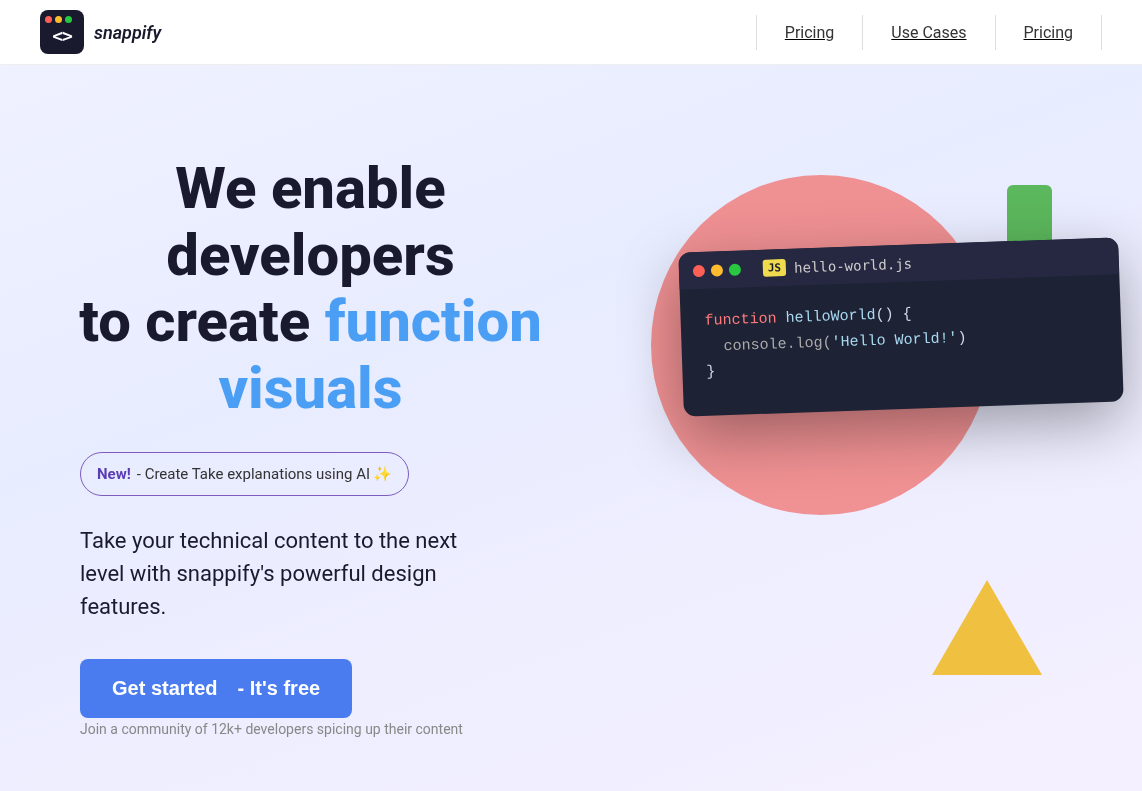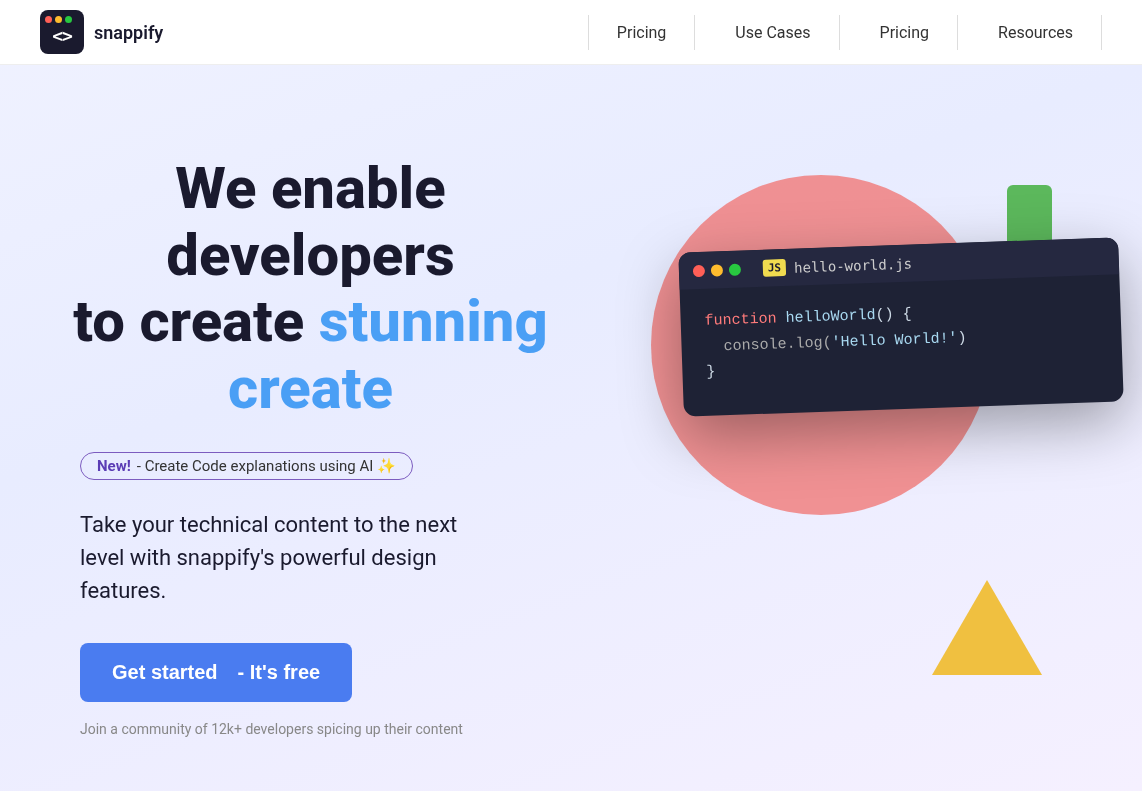--- a/index.html
+++ b/index.html
@@ -92,26 +92,28 @@
       font-size: 18px;
       font-weight: 700;
       font-family: monospace;
       letter-spacing: -1px;
     }
 
     .logo-name {
       font-size: 18px;
       font-weight: 600;
       color: #1a1a2e;
+      font-style: italic;
     }
 
     .nav-links {
       display: flex;
       align-items: center;
-      gap: 12px;
+      gap: 0;
+      text-decoration: underline;
     }
 
     .nav-link {
       padding: 8px 28px;
       font-size: 16px;
       color: #333;
       cursor: pointer;
       border-right: 1px solid #ddd;
       text-decoration: none;
     }
@@ -148,21 +150,21 @@
     .hero-title-accent {
       color: #4a9ff5;
     }
 
     .new-badge {
       display: inline-flex;
       align-items: center;
       gap: 6px;
       border: 1.5px solid #7c5cbf;
       border-radius: 25px;
-      padding: 4px 16px;
+      padding: 12px 16px;
       margin-bottom: 28px;
       font-size: 15px;
       color: #333;
     }
 
     .new-badge-label {
       color: #5b3db5;
       font-weight: 700;
     }
 
@@ -328,35 +330,34 @@
         <div class="logo-brackets">&lt;&gt;</div>
       </div>
     </div>
     <span class="logo-name">snappify</span>
   </div>
 
   <div class="nav-links">
     <a class="nav-link">Pricing</a>
     <a class="nav-link">Use Cases</a>
     <a class="nav-link">Pricing</a>
-    <a class="nav-link">Resources</a>
   </div>
 </nav>
 
 <section class="hero">
   <div class="hero-left">
 
     <h1 class="hero-title">
       <span>We enable developers</span><br>
-      <span>to create </span><span class="hero-title-accent">stunning create</span>
+      <span>to create </span><span class="hero-title-accent">function visuals</span>
     </h1>
 
     <div class="new-badge">
       <span class="new-badge-label">New!</span>
-      <span> - Create Code explanations using AI ✨</span>
+      <span> - Create Take explanations using AI ✨</span>
     </div>
 
     <p class="hero-description">Take your technical content to the next level with snappify's powerful design features.</p>
 
     <button class="cta-button">
       <span class="cta-button-bold">Get started</span>
       <span> - It's free</span>
     </button>
   </div>
 

